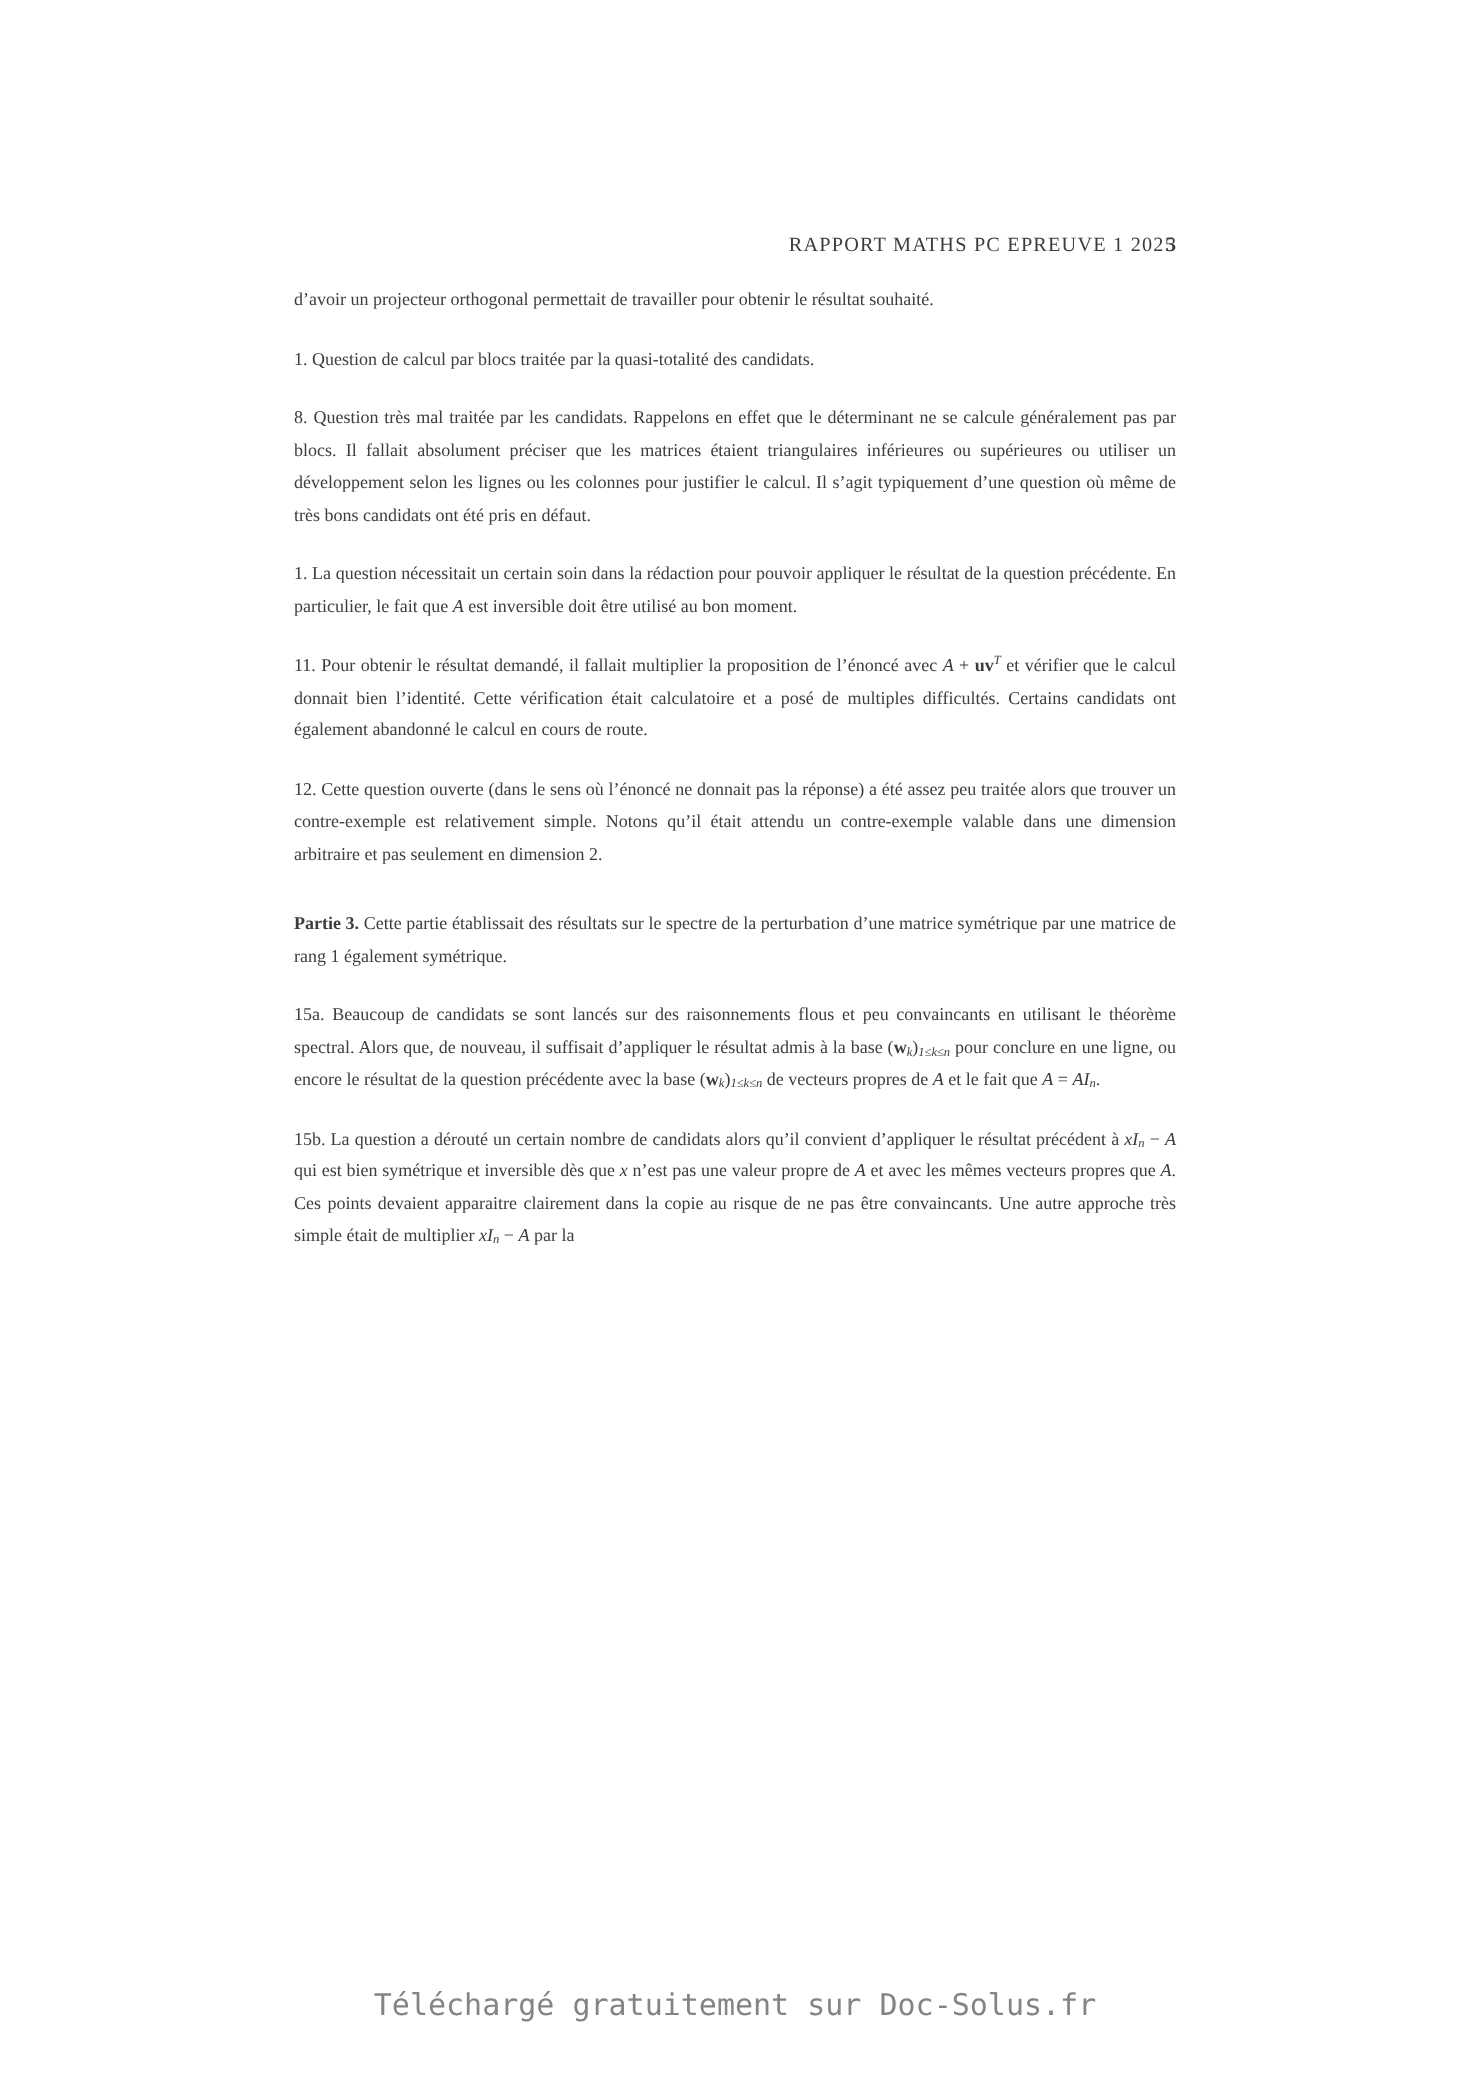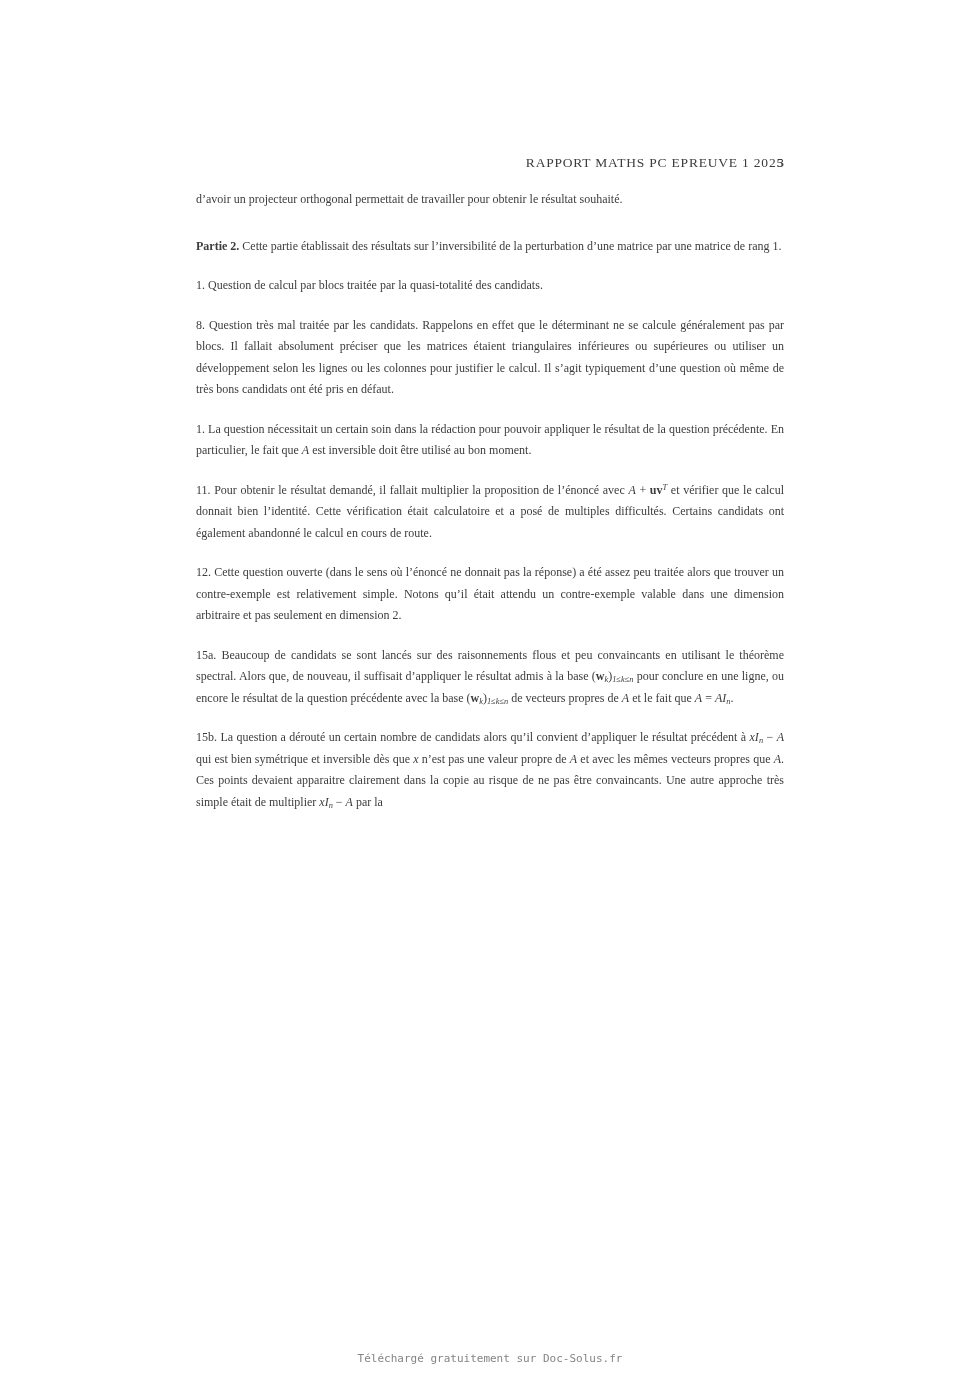--- a/index.html
+++ b/index.html
@@ -52,47 +52,47 @@
   }
   p.para:first-child { margin-top: 0; }
   p.para.section { margin-top: 25px; }
   .b   { font-weight: 700; }
   .i   { font-style: italic; }
   .sup { font-size: 0.7em; vertical-align: 0.5em;  line-height: 0; }
   .sub { font-size: 0.7em; vertical-align: -0.2em; line-height: 0; }
   .doc-footer {
     position: absolute;
     left: 0;
-    top: 1352px;
+    top: 1324px;
     width: 100%;
     text-align: center;
     font-family: "DejaVu Sans Mono", "Liberation Mono", monospace;
-    font-size: 11px;
+    font-size: 20px;
     color: var(--footer-color, #848484);
   }
 </style>
 </head>
 <body>
 
 <div class="page" style="--page-bg: #ffffff; --text-color: #3c3c3c; --footer-color: #848484;">
 
   <div class="doc-header">
     <div class="title">RAPPORT MATHS PC EPREUVE 1 2025</div>
     <div class="pagenum">3</div>
   </div>
 
   <div class="content">
 
   <p class="para"><span>d’avoir un projecteur orthogonal permettait de travailler pour obtenir le résultat souhaité.</span></p>
-      <p class="para section"><span class="b">Partie 2.</span><span> Cette partie établissait des résultats sur l’inversibilité de la perturbation d’une matrice par une matrice de rang 1.</span></p>
       <p class="para"><span>1. Question de calcul par blocs traitée par la quasi-totalité des candidats.</span></p>
       <p class="para"><span>8. Question très mal traitée par les candidats. Rappelons en effet que le déterminant ne se calcule généralement pas par blocs. Il fallait absolument préciser que les matrices étaient triangulaires inférieures ou supérieures ou utiliser un développement selon les lignes ou les colonnes pour justifier le calcul. Il s’agit typiquement d’une question où même de très bons candidats ont été pris en défaut.</span></p>
       <p class="para"><span>1. La question nécessitait un certain soin dans la rédaction pour pouvoir appliquer le résultat de la question précédente. En particulier, le fait que </span><span class="i">A</span><span> est inversible doit être utilisé au bon moment.</span></p>
       <p class="para"><span>11. Pour obtenir le résultat demandé, il fallait multiplier la proposition de l’énoncé avec </span><span class="i">A</span><span> + </span><span class="b">uv</span><span class="i sup">T</span><span> et vérifier que le calcul donnait bien l’identité. Cette vérification était calculatoire et a posé de multiples difficultés. Certains candidats ont également abandonné le calcul en cours de route.</span></p>
       <p class="para"><span>12. Cette question ouverte (dans le sens où l’énoncé ne donnait pas la réponse) a été assez peu traitée alors que trouver un contre-exemple est relativement simple. Notons qu’il était attendu un contre-exemple valable dans une dimension arbitraire et pas seulement en dimension 2.</span></p>
+      <p class="para section"><span class="b">Partie 3.</span><span> Cette partie établissait des résultats sur le spectre de la perturbation d’une matrice symétrique par une matrice de rang 1 également symétrique.</span></p>
       <p class="para"><span>15a. Beaucoup de candidats se sont lancés sur des raisonnements flous et peu convaincants en utilisant le théorème spectral. Alors que, de nouveau, il suffisait d’appliquer le résultat admis à la base (</span><span class="b">w</span><span class="i sub">k</span><span>)</span><span class="i sub">1≤k≤n</span><span> pour conclure en une ligne, ou encore le résultat de la question précédente avec la base (</span><span class="b">w</span><span class="i sub">k</span><span>)</span><span class="i sub">1≤k≤n</span><span> de vecteurs propres de </span><span class="i">A</span><span> et le fait que </span><span class="i">A</span><span> = </span><span class="i">AI</span><span class="i sub">n</span><span>.</span></p>
       <p class="para"><span>15b. La question a dérouté un certain nombre de candidats alors qu’il convient d’appliquer le résultat précédent à </span><span class="i">xI</span><span class="i sub">n</span><span> − </span><span class="i">A</span><span> qui est bien symétrique et inversible dès que </span><span class="i">x</span><span> n’est pas une valeur propre de </span><span class="i">A</span><span> et avec les mêmes vecteurs propres que </span><span class="i">A</span><span>. Ces points devaient apparaitre clairement dans la copie au risque de ne pas être convaincants. Une autre approche très simple était de multiplier </span><span class="i">xI</span><span class="i sub">n</span><span> − </span><span class="i">A</span><span> par la</span></p>
     </div>
 
   <div class="doc-footer">
     <span>Téléchargé gratuitement sur Doc-Solus.fr</span>
   </div>
 
 </div>
 

